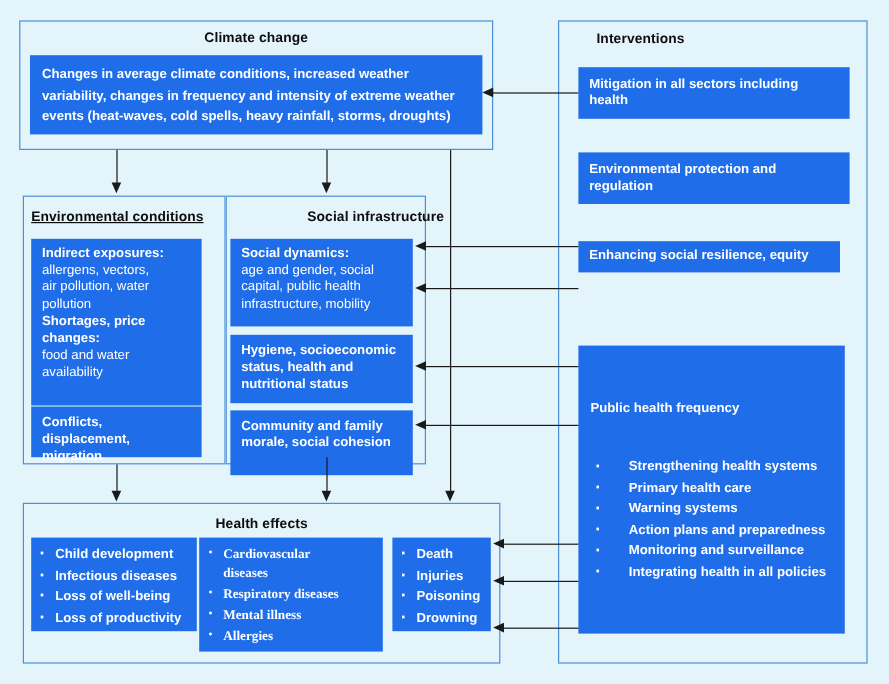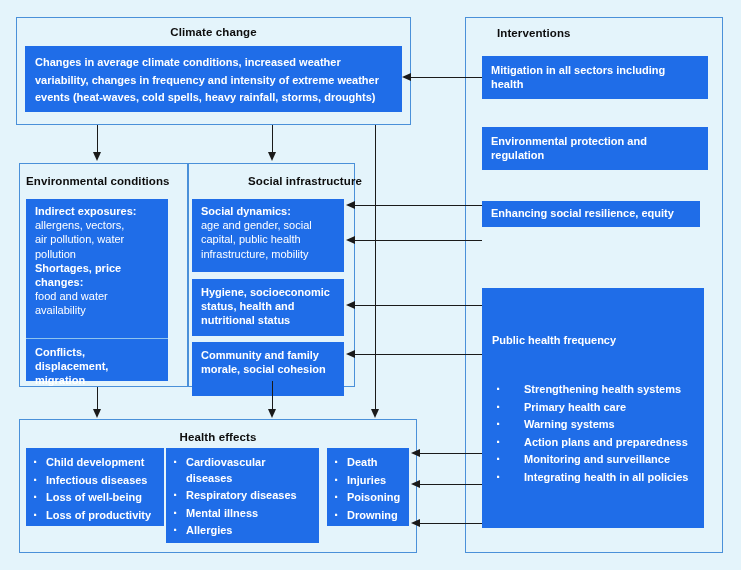--- a/index.html
+++ b/index.html
@@ -98,24 +98,24 @@
 <div id="stage">
 
   <div class="panel" style="left:16px;top:17px;width:395px;height:108px;">
     <div class="panel-title" style="top:8px;">Climate change</div>
   </div>
   <div class="blue" style="left:25px;top:46px;width:377px;height:66px;padding:8px 10px;line-height:17.5px;font-weight:bold;">
     <span>Changes in average climate conditions, increased weather variability, changes in frequency and intensity of extreme weather events (heat-waves, cold spells, heavy rainfall, storms, droughts)</span>
   </div>
 
   <div class="panel" style="left:19px;top:163px;width:169px;height:224px;"></div>
-  <div class="panel-title left-aligned" style="left:26px;top:175px;width:160px;">Environmental conditions</div>
+  <div class="panel-title left-aligned" style="left:26px;top:175px;width:160px;text-decoration:underline;">Environmental conditions</div>
 
   <div class="panel" style="left:188px;top:163px;width:167px;height:224px;"></div>
-  <div class="panel-title" style="left:204px;top:175px;width:202px;">Social infrastructure</div>
+  <div class="panel-title" style="left:188px;top:175px;width:202px;padding-left:24px;">Social infrastructure</div>
 
   <div class="blue" style="left:26px;top:199px;width:142px;height:139px;padding:5px 9px;">
     <span class="hd">Indirect exposures:</span>
     <span class="bd" style="white-space:pre-line;">allergens, vectors,
 air pollution, water
 pollution</span>
     <span class="hd" style="white-space:pre-line;">Shortages, price
 changes:</span>
     <span class="bd" style="white-space:pre-line;">food and water
 availability</span>
@@ -146,21 +146,21 @@
     <div class="panel-title" style="top:11px;">Health effects</div>
   </div>
   <div class="blue" style="left:26px;top:448px;width:138px;height:78px;padding:7px 4px;">
     <ul class="bl">
       <li>Child development</li>
       <li>Infectious diseases</li>
       <li>Loss of well-being</li>
       <li>Loss of productivity</li>
     </ul>
   </div>
-  <div class="blue" style="left:166px;top:448px;width:153px;height:95px;padding:7px 4px;">
+  <div class="blue" style="left:166px;top:448px;width:153px;height:95px;padding:7px 4px;font-family:Liberation Serif, serif;">
     <ul class="bl">
       <li style="white-space:pre-line;">Cardiovascular
 diseases</li>
       <li>Respiratory diseases</li>
       <li>Mental illness</li>
       <li>Allergies</li>
     </ul>
   </div>
   <div class="blue" style="left:327px;top:448px;width:82px;height:78px;padding:7px 4px;">
     <ul class="bl">

